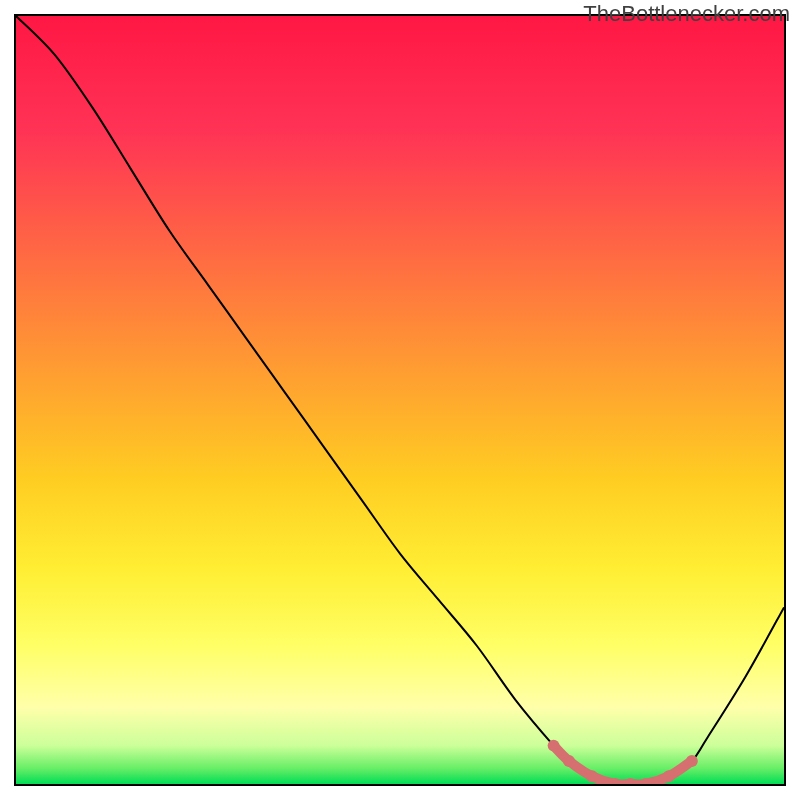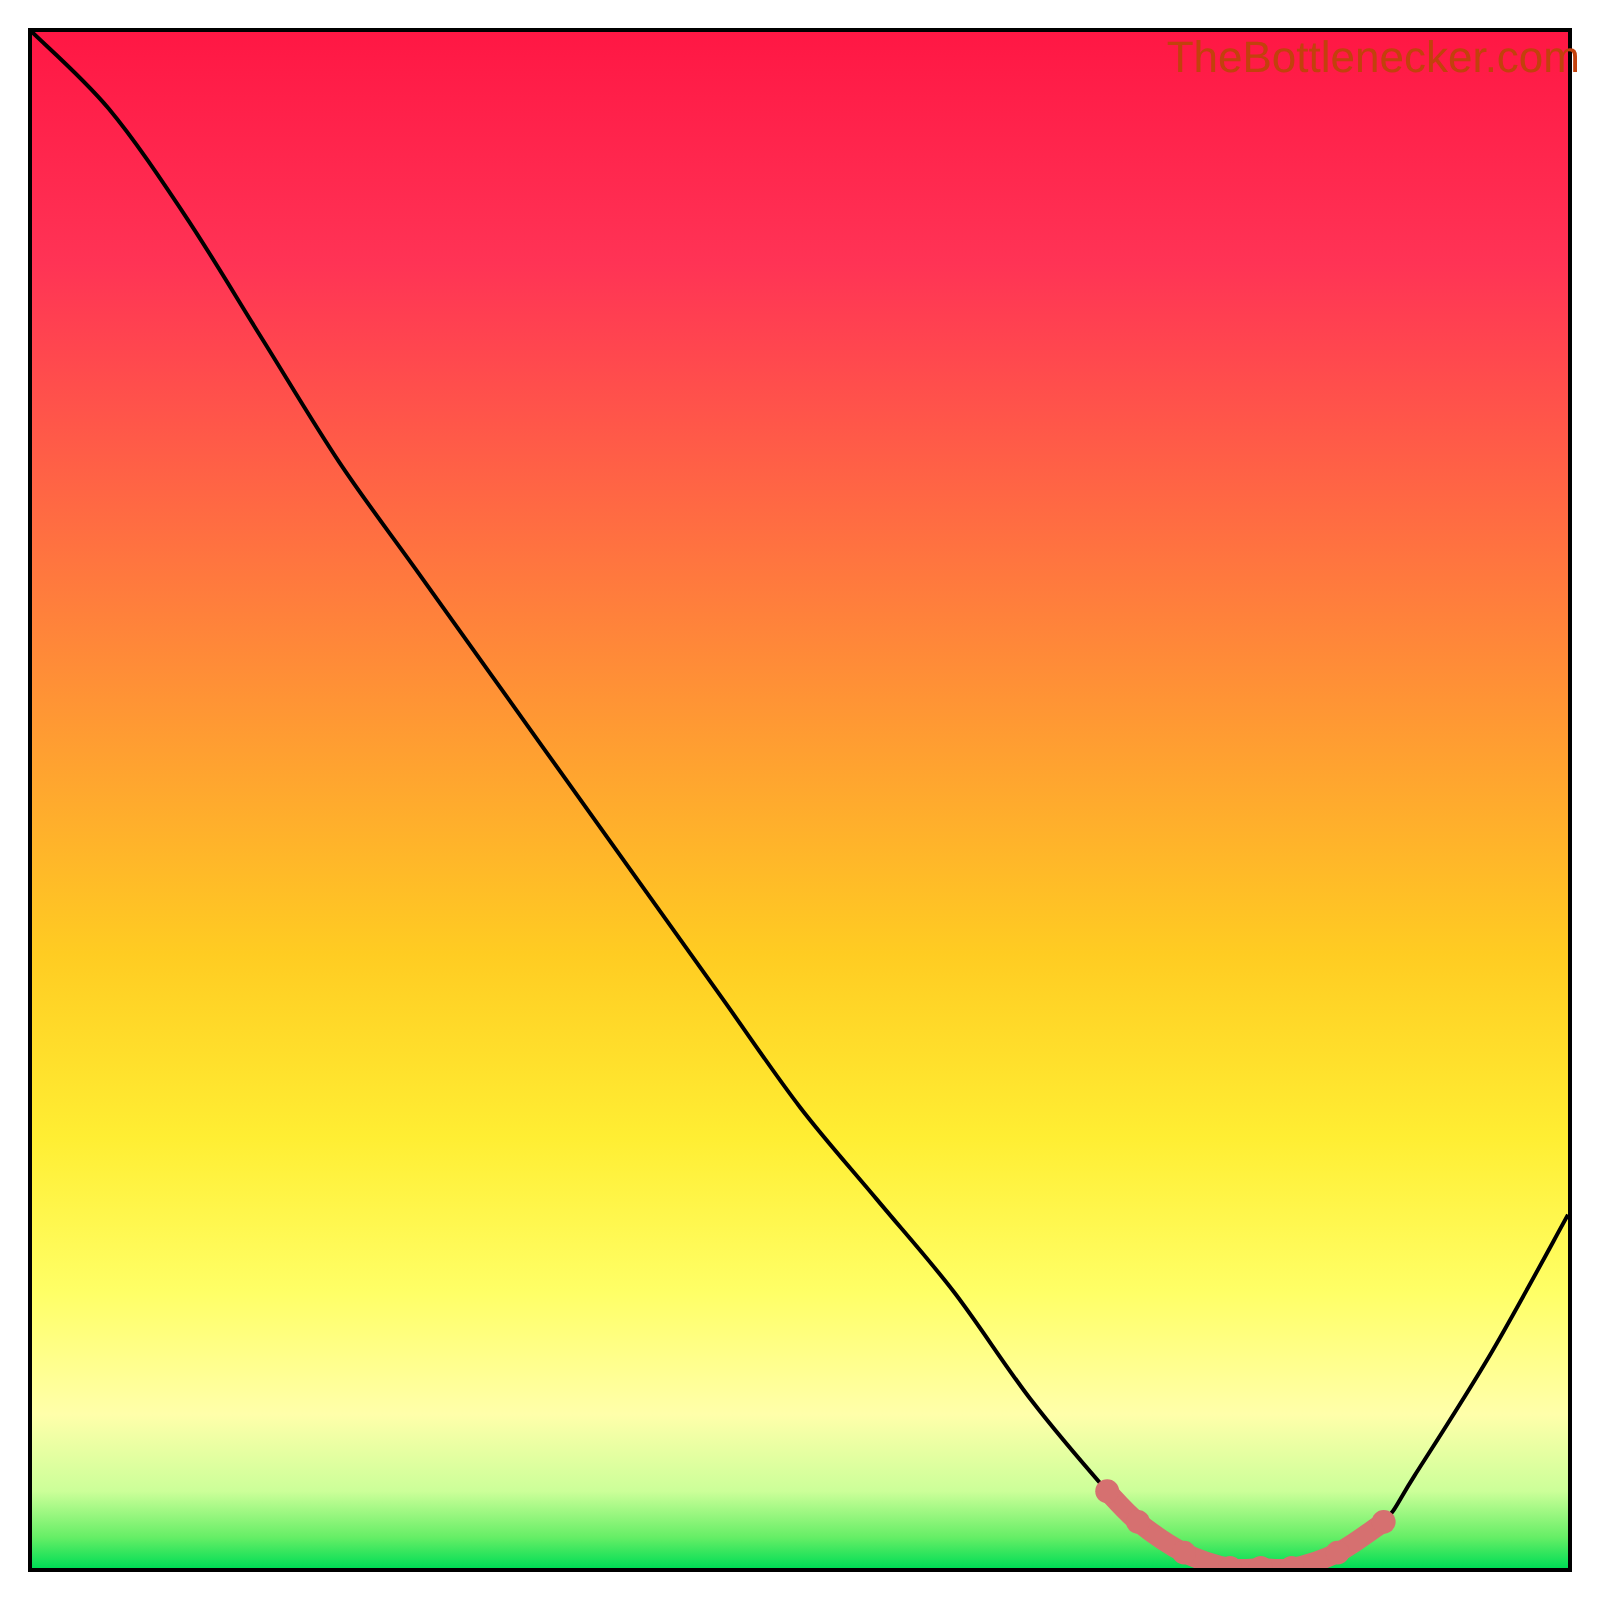--- a/index.html
+++ b/index.html
@@ -9,24 +9,24 @@
     }
     body {
       width: 800px;
       height: 800px;
       background: #fff;
       position: relative;
       font-family: Arial, sans-serif;
     }
     .watermark {
       position: absolute;
-      top: 16px;
+      top: 1px;
       right: 10px;
       font-size: 22px;
-      color: #c2410c;
+      color: #404040;
       z-index: 10;
     }
     .chart-container {
       position: absolute;
       top: 14px;
       left: 14px;
       width: 772px;
       height: 772px;
       border: 2px solid #000;
       overflow: hidden;

